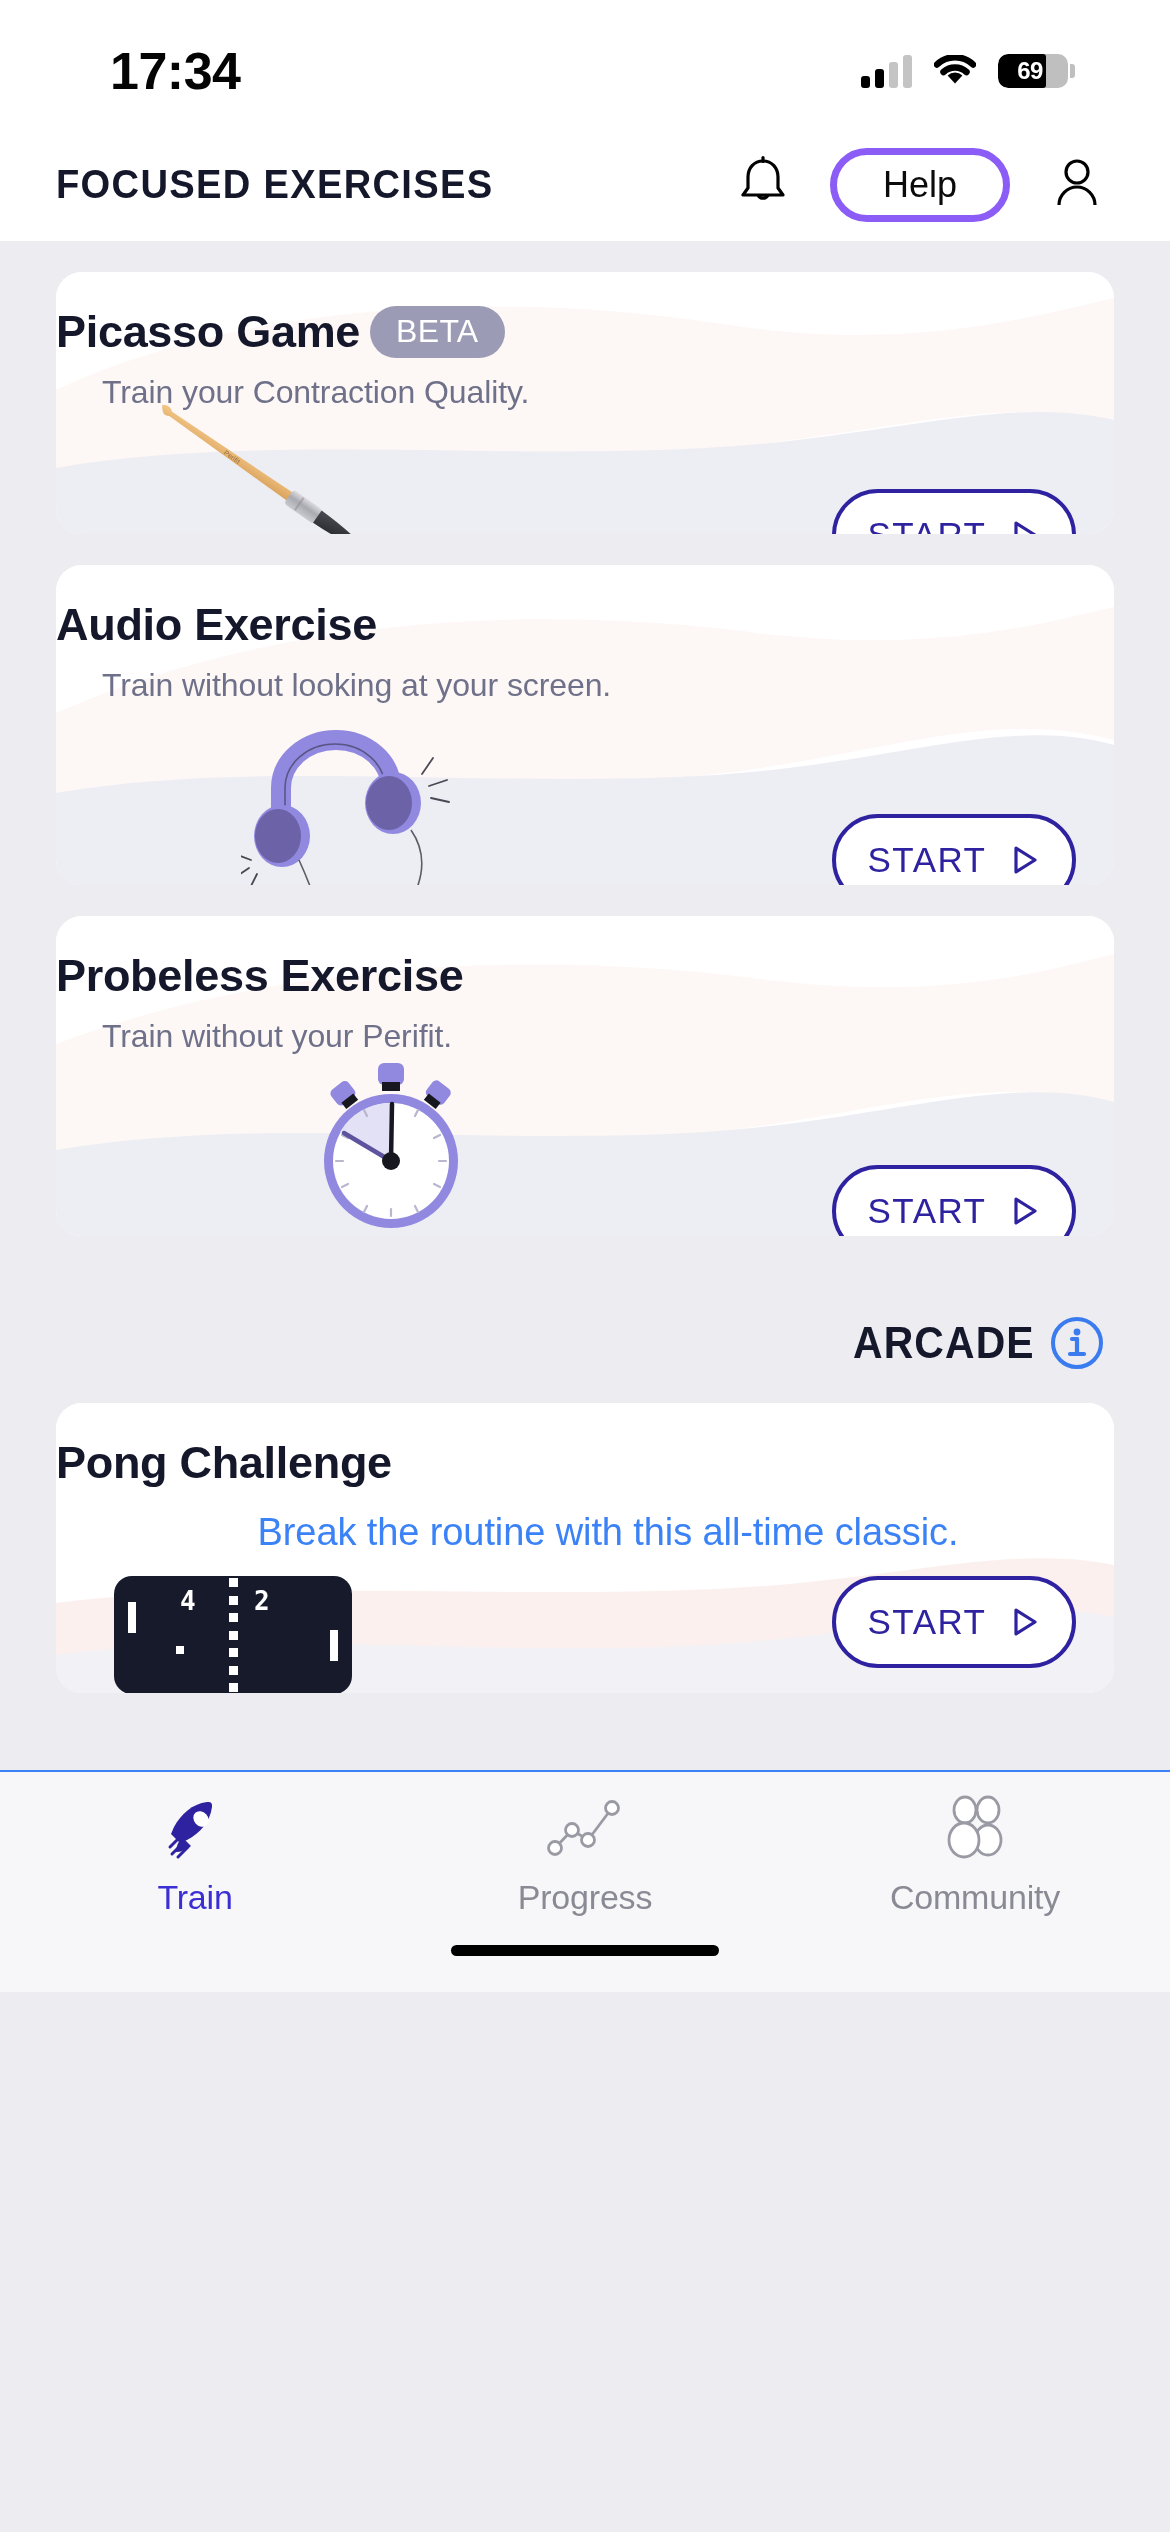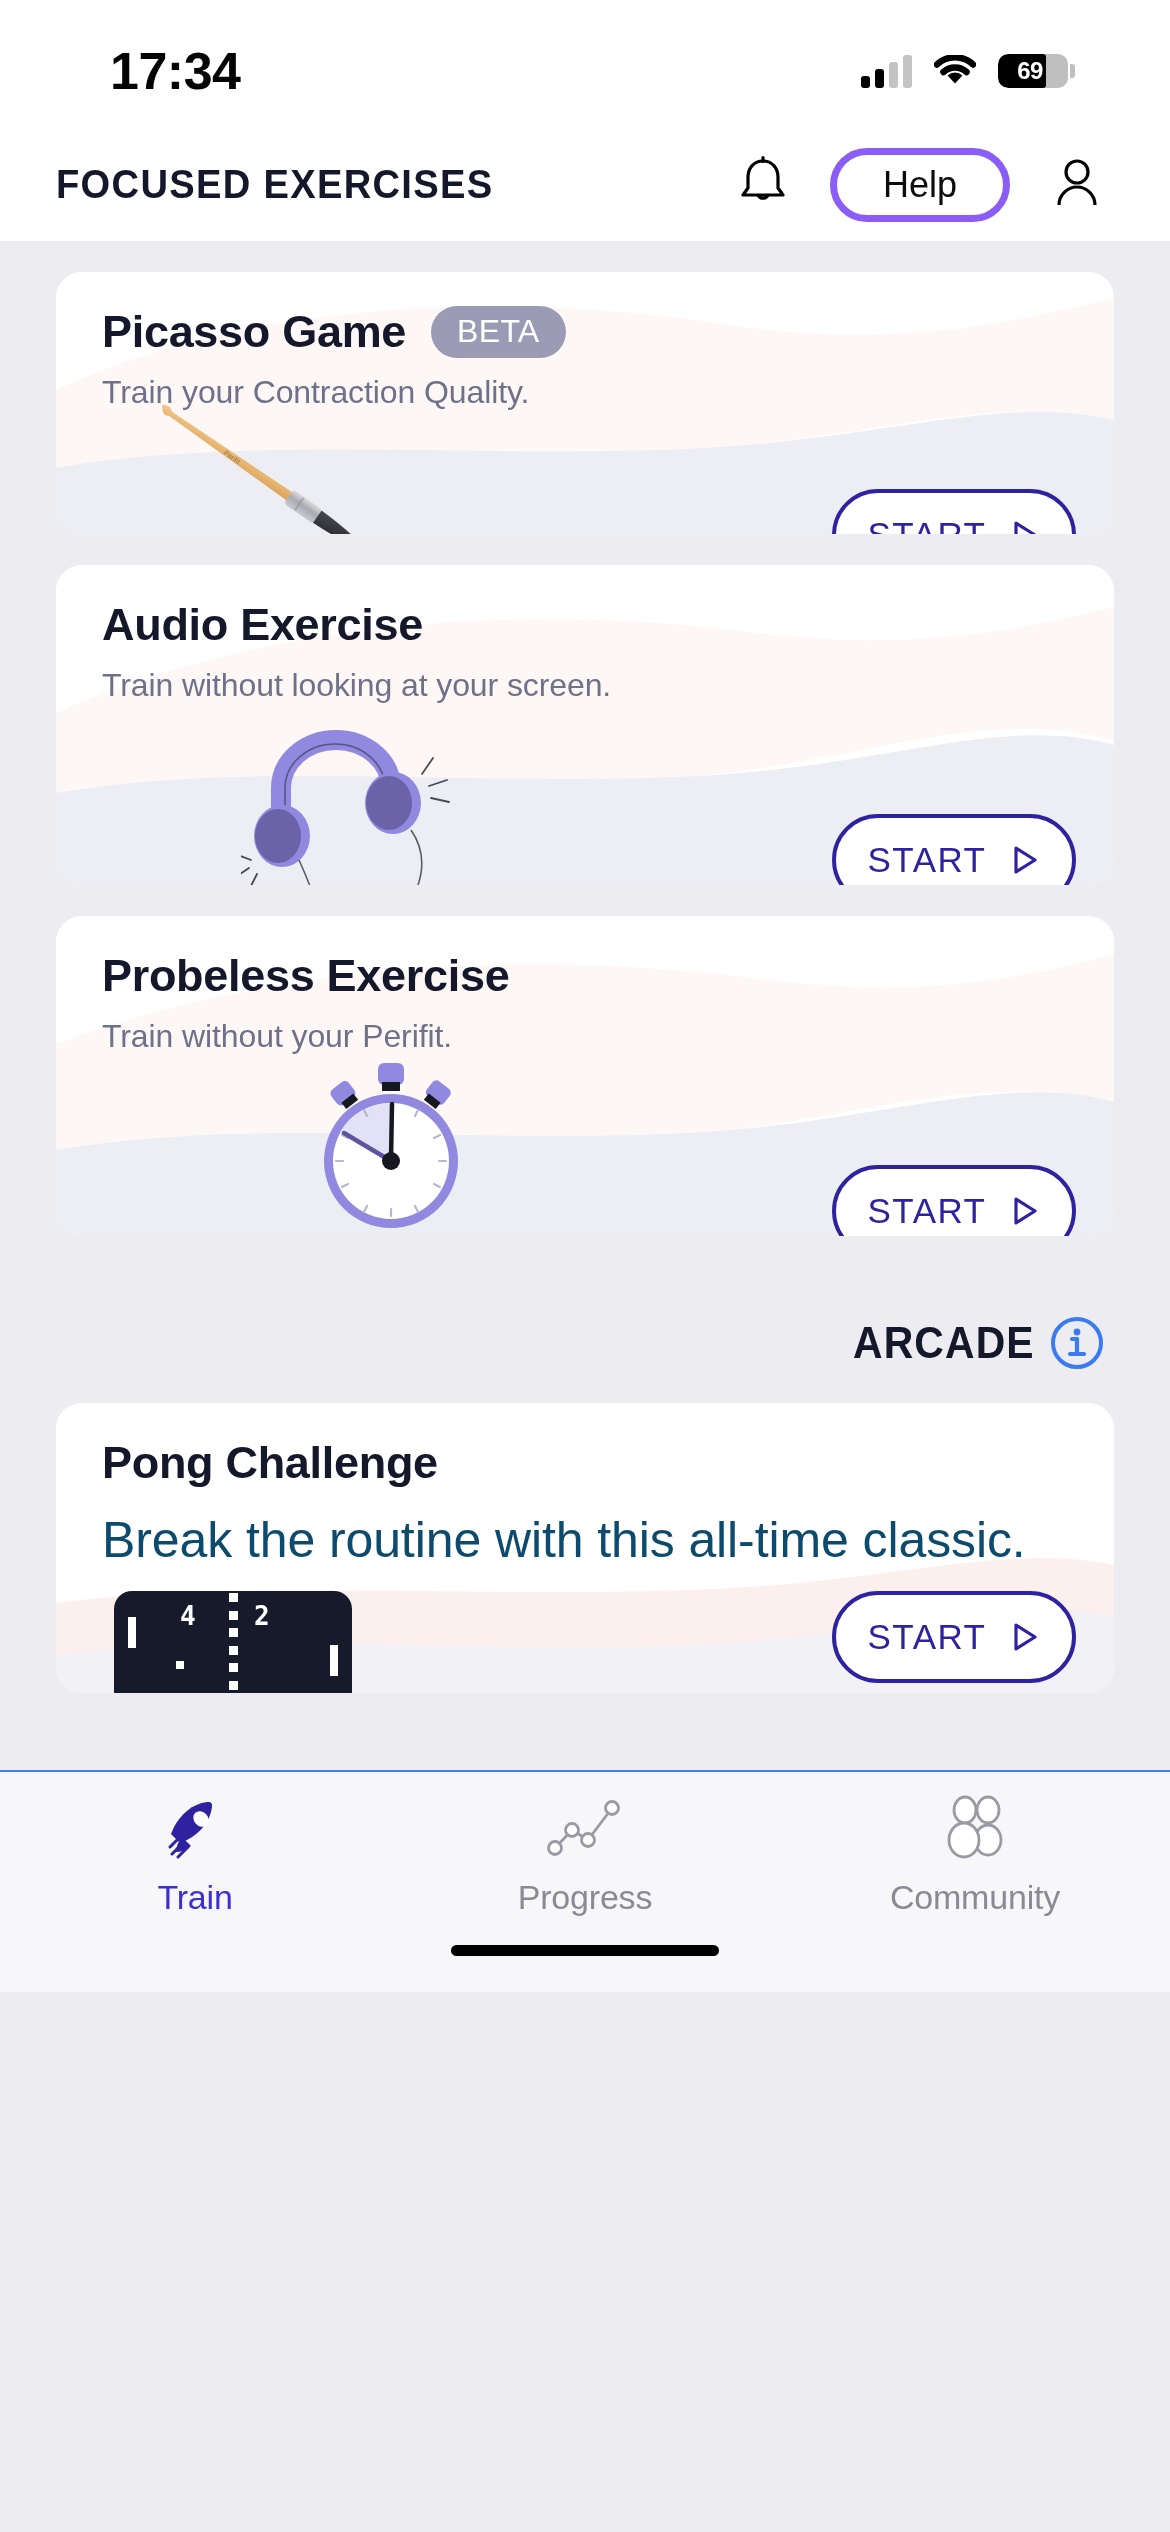--- a/index.html
+++ b/index.html
@@ -57,28 +57,28 @@
 
   
   .content { flex:1; position:relative; overflow:hidden; background:#ECECF1; padding:0 56px; }
 
   .card {
     position:relative; background:#FFFFFF; border-radius:26px;
     overflow:hidden; margin-top:31px;
   }
   .card-waves { position:absolute; inset:0; pointer-events:none; }
   .card-body { position:relative; z-index:2; padding:34px 0 0 0; }
-  .card-title-row { display:flex; align-items:center; gap:25px; padding-left:46px; }
+  .card-title-row { display:flex; align-items:center; gap:10px; }
   .card-title { font-size:45px; font-weight:700; color:#15172B; letter-spacing:-0.3px; }
   .badge {
     background:#9B9BB5; color:#fff; font-size:32px; border-radius:40px;
     padding:9px 26px 11px 26px; letter-spacing:0.3px; line-height:1;
   }
   .card-sub { font-size:32px; color:#6E7189; padding:16px 0 0 46px; letter-spacing:-0.1px; }
-  .card-sub.big { font-size:50px; color:#0c4a6e; padding-top:22px; }
+  .card-sub.big { font-size:38px; color:#3b82f6; padding-top:22px;text-align:center; }
 
   .card-bottom { position:relative; z-index:2; display:flex; align-items:center; }
   .illus { position:relative; flex:0 0 auto; }
   .start-btn {
     position:absolute; right:38px;
     width:244px; height:92px; border:4px solid #2E22A0; border-radius:50px;
     background:#fff; display:flex; align-items:center; justify-content:center; gap:20px; z-index:5;
   }
   .start-label { font-size:35px; color:#2E22A0; letter-spacing:1.5px; }
 

